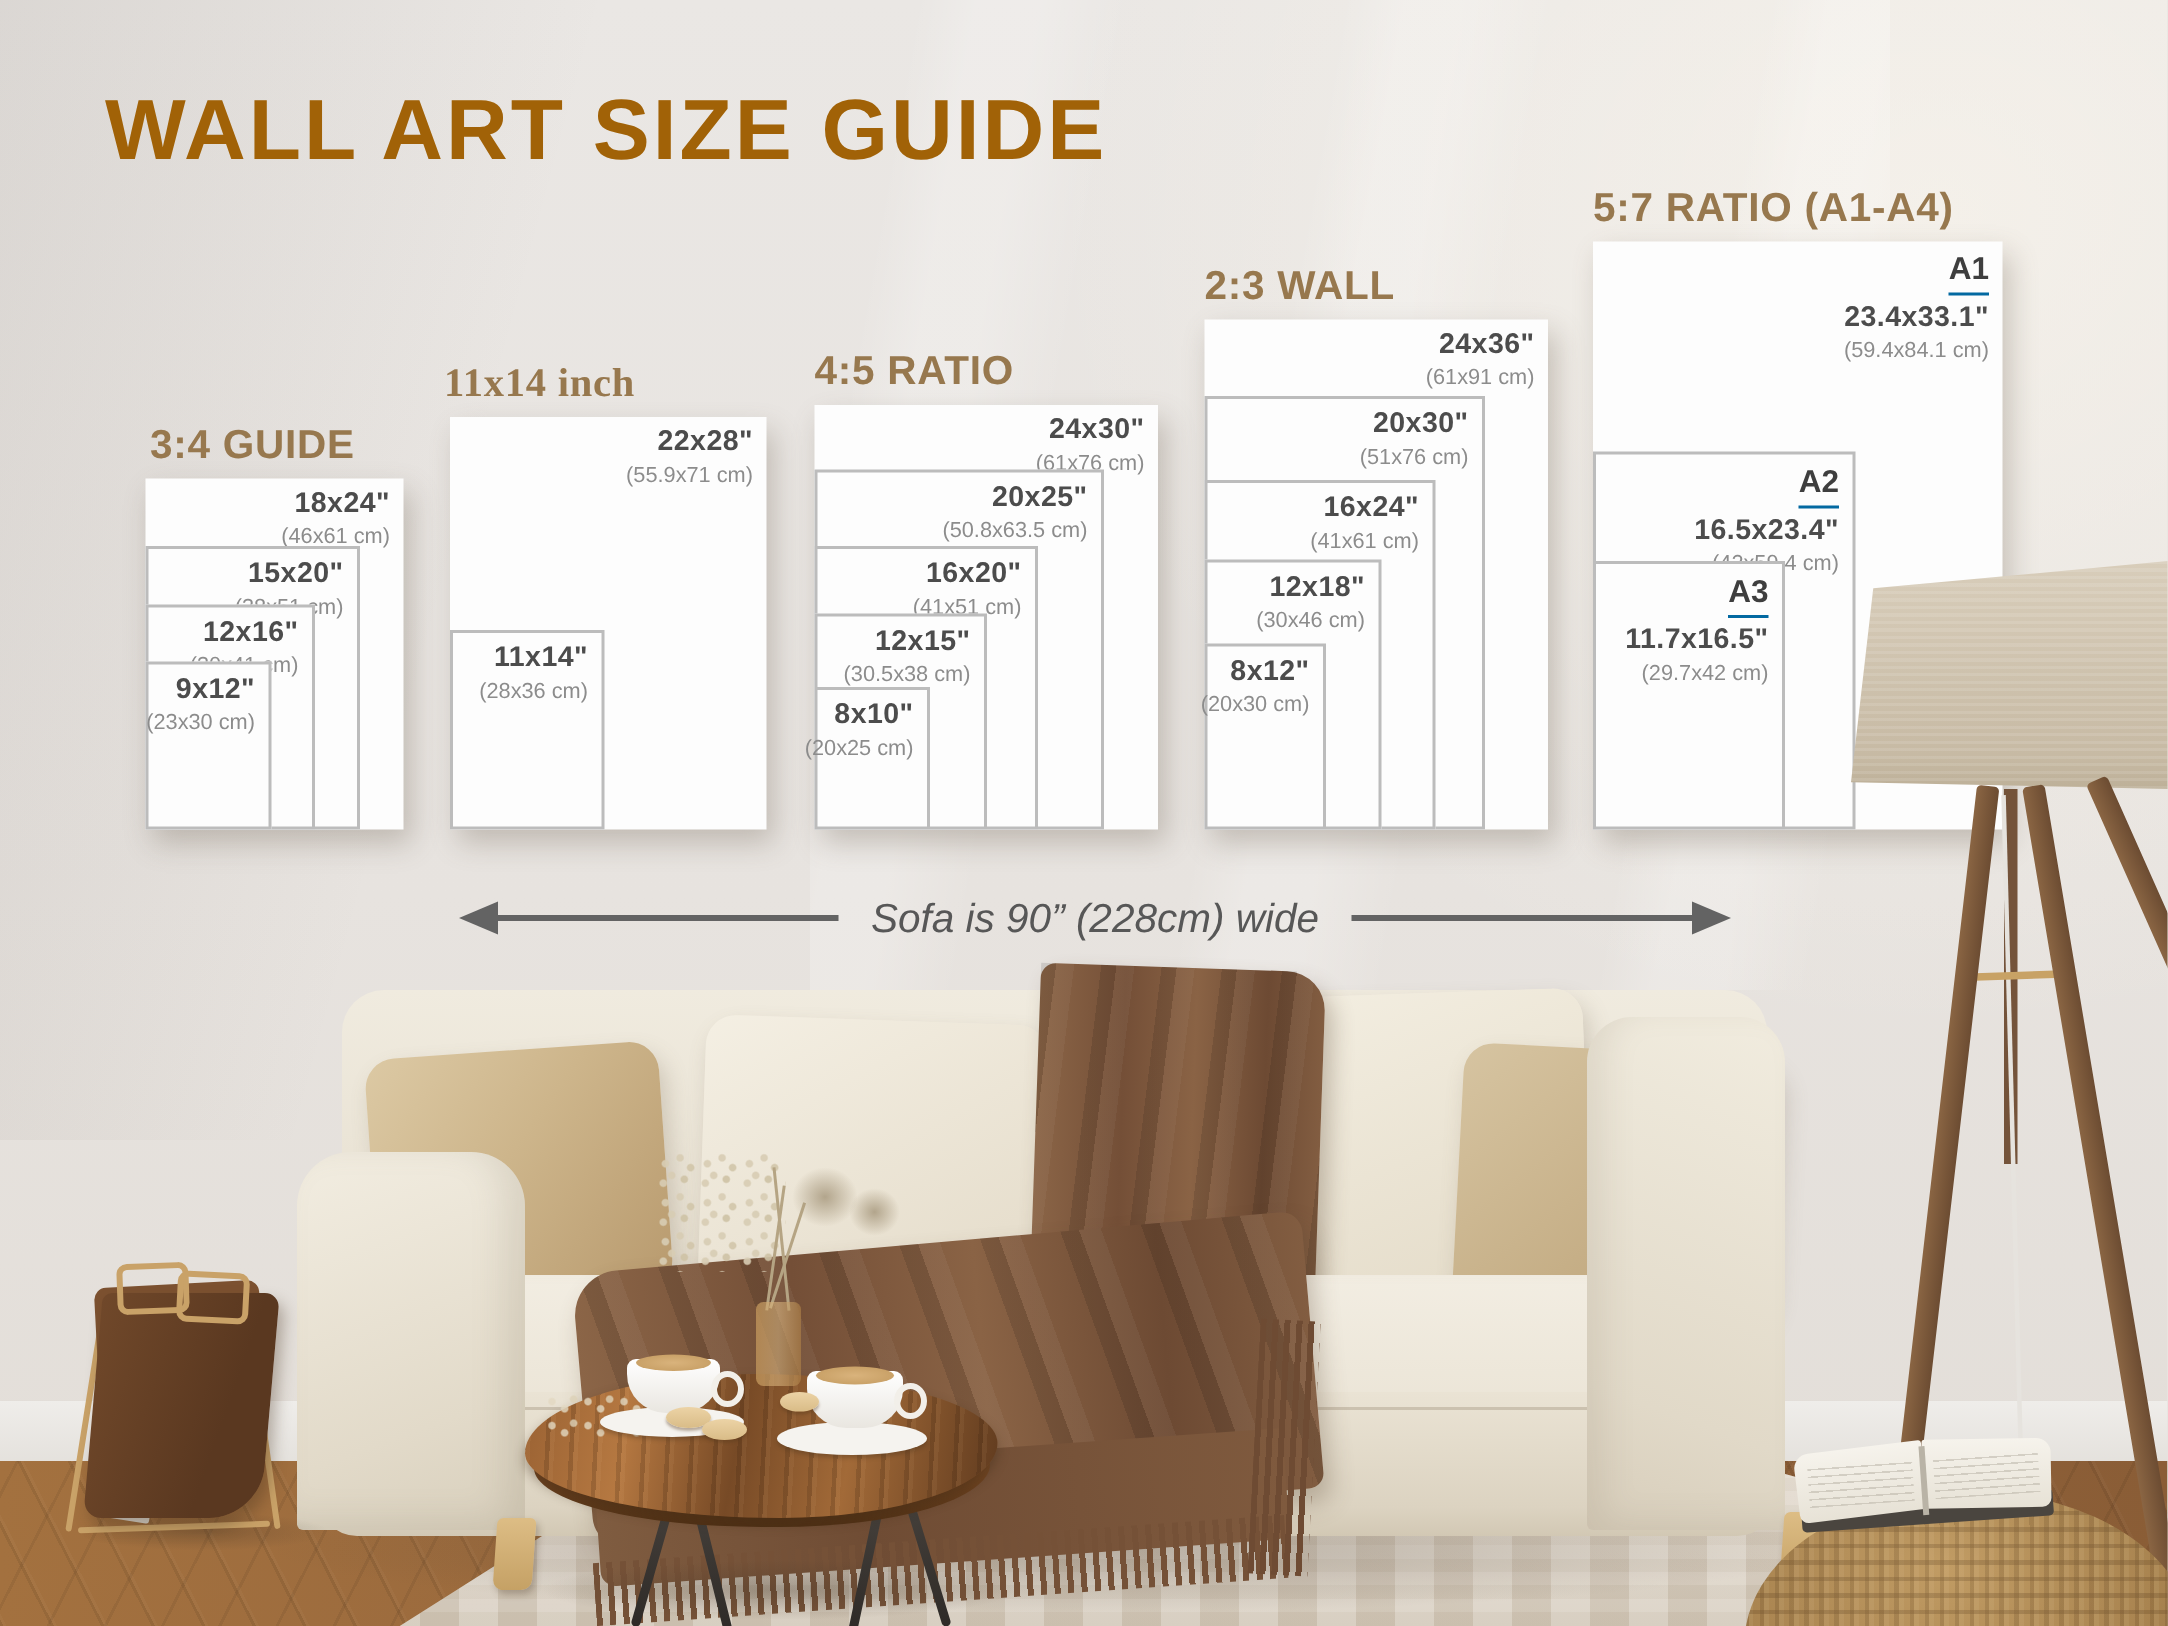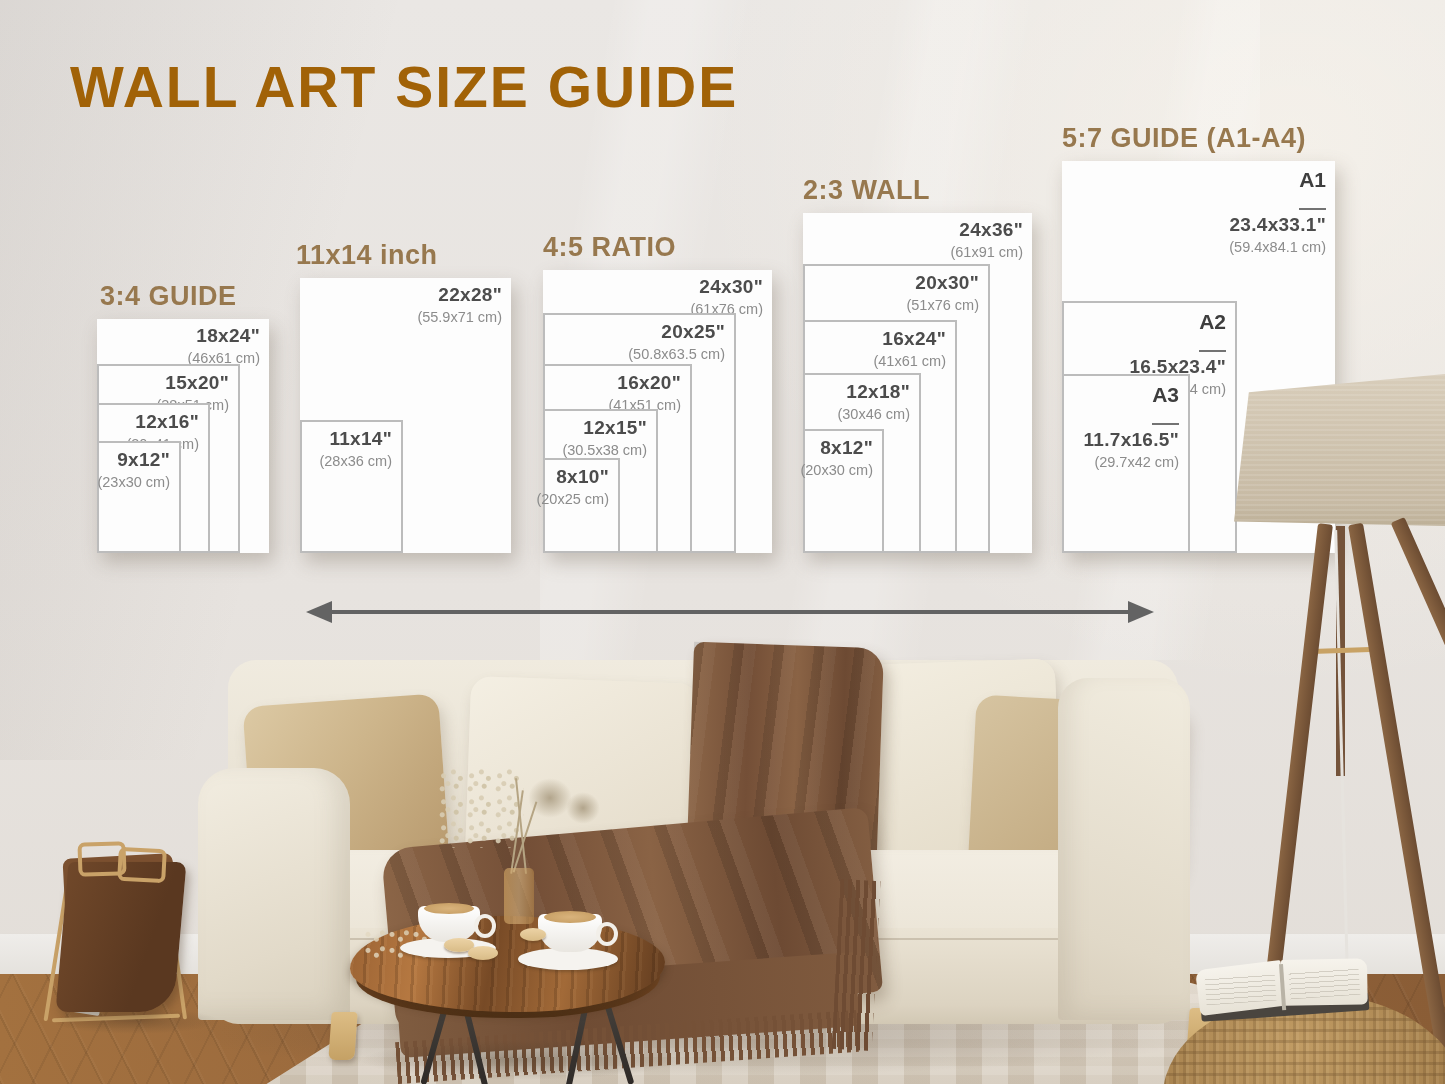--- a/index.html
+++ b/index.html
@@ -24,21 +24,21 @@
      background:repeating-linear-gradient(90deg,rgba(255,255,255,.35) 0 26px,rgba(160,145,125,.18) 26px 52px),
                 repeating-linear-gradient(0deg,rgba(160,145,125,.12) 0 9px,rgba(255,255,255,.18) 9px 18px);}
   #sofa-shadow{left:185px;top:995px;width:1030px;height:80px;background:radial-gradient(ellipse at 50% 45%,rgba(85,70,55,.32),rgba(85,70,55,0) 72%);}
   
   #size-guide{inset:0;z-index:10;}
   .sg-group{position:absolute;}
   .sg-title{position:absolute;bottom:calc(100% + 7px);left:0;font-size:27px;font-weight:700;color:#97784e;letter-spacing:.5px;white-space:nowrap;}
   .sg-rect{position:absolute;left:0;bottom:0;background:#fdfdfd;border:2px solid #bcbcbc;box-sizing:border-box;}
   .sg-rect.outer{border:none;box-shadow:5px 9px 18px rgba(110,95,80,.32);}
   .sg-label{position:absolute;top:5px;right:9px;text-align:right;line-height:1.3;white-space:nowrap;}
-  .sg-name{display:inline-block;font-size:21px;font-weight:700;color:#3e3e3e;border-bottom:2px solid #737373;padding-bottom:15px;margin-bottom:3px;}
+  .sg-name{display:inline-block;font-size:21px;font-weight:700;color:#3e3e3e;border-bottom:2px solid #0369a1;padding-bottom:2px;margin-bottom:3px;}
   .sg-size{display:block;font-size:19px;font-weight:600;color:#4c4c4c;letter-spacing:.3px;}
   .sg-cm{display:block;font-size:14.5px;color:#8c8c8c;}
   
   #page-title{left:70px;top:54px;font-size:57px;font-weight:700;letter-spacing:2px;color:#a16207;margin:0;z-index:10;}
   
   #sofa-arrow{left:306px;top:594px;width:848px;height:36px;display:flex;align-items:center;z-index:10;color:#5d5d5d;}
   .arr-line{flex:1;height:4px;background:#636363;}
   .arr-head{width:0;height:0;border-top:11px solid transparent;border-bottom:11px solid transparent;}
   .arr-head.left{border-right:26px solid #636363;}
   .arr-head.right{border-left:26px solid #636363;}
@@ -224,21 +224,21 @@
         </div>
       </div>
       <div class="sg-rect" style="width: 84px; height: 112px; z-index: 4;">
         <div class="sg-label">
           <span class="sg-size">9x12"</span>
           <span class="sg-cm">(23x30 cm)</span>
         </div>
       </div>
     </div>
     <div class="sg-group" style="left: 300px; top: 278px; width: 211px; height: 275px;">
-      <div class="sg-title" style="left: -4px;">11x14 inch</div>
+      <div class="sg-title" style="left: -4px; font-family: Liberation Serif, serif;">11x14 inch</div>
       <div class="sg-rect outer" style="width: 211px; height: 275px; z-index: 1;">
         <div class="sg-label">
           <span class="sg-size">22x28"</span>
           <span class="sg-cm">(55.9x71 cm)</span>
         </div>
       </div>
       <div class="sg-rect" style="width: 103px; height: 133px; z-index: 2;">
         <div class="sg-label">
           <span class="sg-size">11x14"</span>
           <span class="sg-cm">(28x36 cm)</span>
@@ -305,36 +305,37 @@
         </div>
       </div>
       <div class="sg-rect" style="width: 81px; height: 124px; z-index: 5;">
         <div class="sg-label">
           <span class="sg-size">8x12"</span>
           <span class="sg-cm">(20x30 cm)</span>
         </div>
       </div>
     </div>
     <div class="sg-group" style="left: 1062px; top: 161px; width: 273px; height: 392px;">
-      <div class="sg-title" style="left: 0px;">5:7 GUIDE (A1-A4)</div>
+      <div class="sg-title" style="left: 0px;">5:7 RATIO (A1-A4)</div>
       <div class="sg-rect outer" style="width: 273px; height: 392px; z-index: 1;">
         <div class="sg-label"><span class="sg-name">A1</span><span class="sg-size">23.4x33.1"</span><span class="sg-cm">(59.4x84.1 cm)</span></div>
       </div>
       <div class="sg-rect" style="width: 175px; height: 252px; z-index: 2;">
         <div class="sg-label"><span class="sg-name">A2</span><span class="sg-size">16.5x23.4"</span><span class="sg-cm">(42x59.4 cm)</span></div>
       </div>
       <div class="sg-rect" style="width: 128px; height: 179px; z-index: 3;">
         <div class="sg-label"><span class="sg-name">A3</span><span class="sg-size">11.7x16.5"</span><span class="sg-cm">(29.7x42 cm)</span></div>
       </div>
     </div>
   </div>
 
 <div class="abs" id="sofa-arrow">
   <span class="arr-head left"></span>
   <span class="arr-line"></span>
+  <span id="sofa-arrow-text">Sofa is 90” (228cm) wide</span>
   <span class="arr-line"></span>
   <span class="arr-head right"></span>
 </div>
 
 <div class="abs" id="sofa">
   <div class="abs sofa-back"></div>
   <div class="abs sofa-back-seam"></div>
   <div class="abs" id="ribbon-left"></div>
   <div class="abs pillow" id="pillow-tan-left"></div>
   <div class="abs pillow" id="pillow-white-left"></div>

